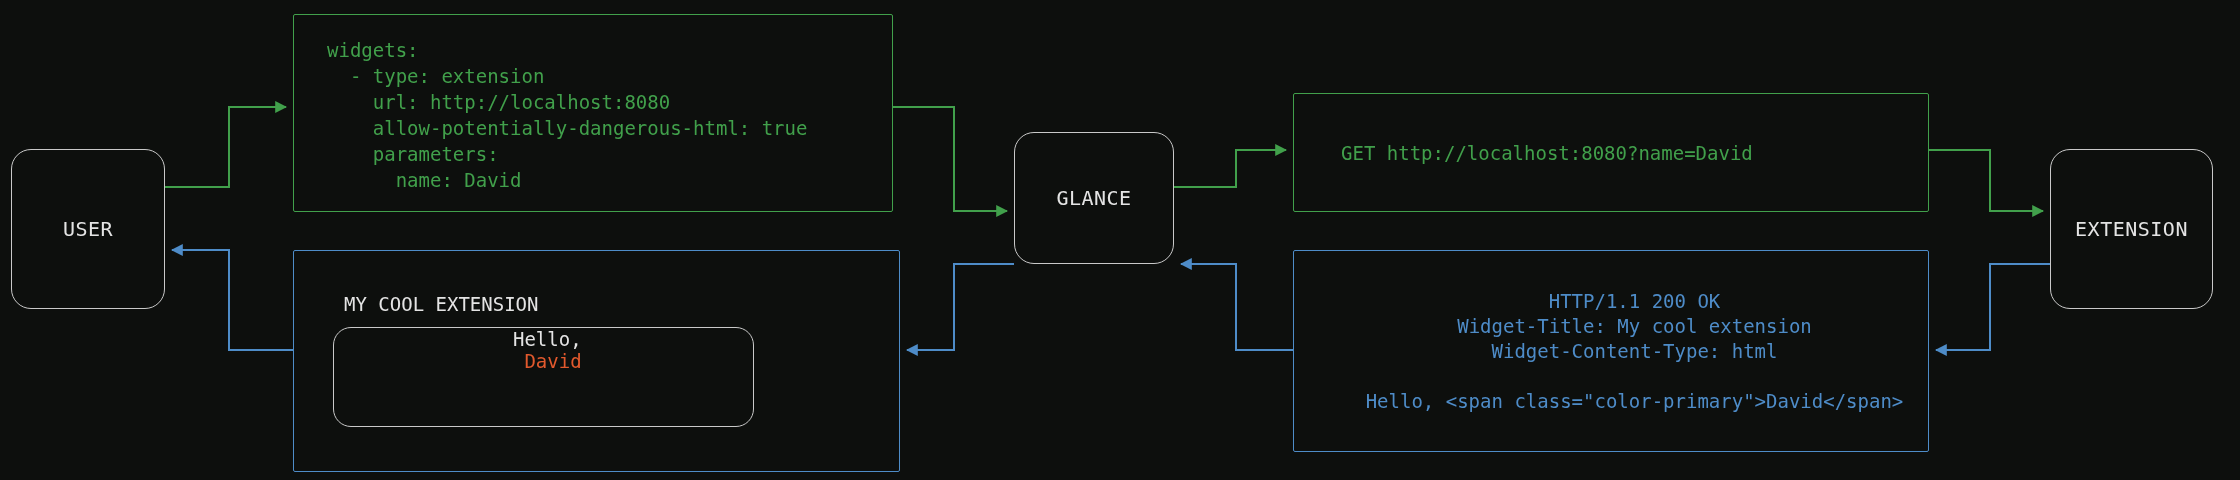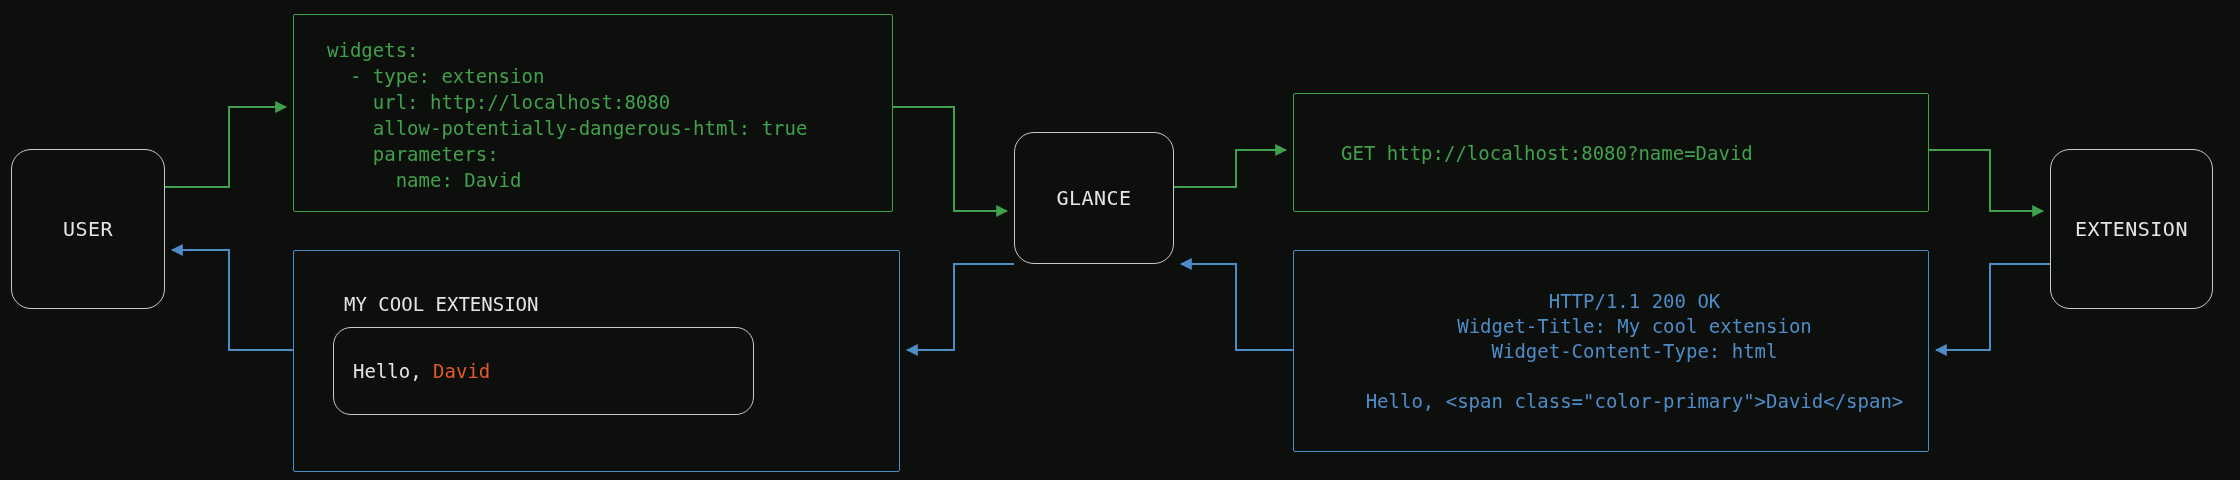--- a/index.html
+++ b/index.html
@@ -49,29 +49,30 @@
     left: 50px;
     top: 42px;
     color: var(--text, #e4e4e4);
     font-size: 19px;
   }
   .hello-box {
     position: absolute;
     left: 39px;
     top: 76px;
     width: 421px;
-    height: 88px;
+    height: 100px;
     border: 1.5px solid var(--node_border, #cccccc);
     border-radius: 18px;
     display: flex;
     align-items: center;
     padding-left: 19px;
     color: var(--text, #e4e4e4);
     font-size: 19px;
     white-space: pre;
+    flex-direction: column;
   }
   .hello-box .name { color: var(--orange, #e2592d); }
 </style>
 </head>
 <body>
 
 <div id="canvas">
 
   <svg class="arrows" viewBox="0 0 2240 480">
     <defs>

